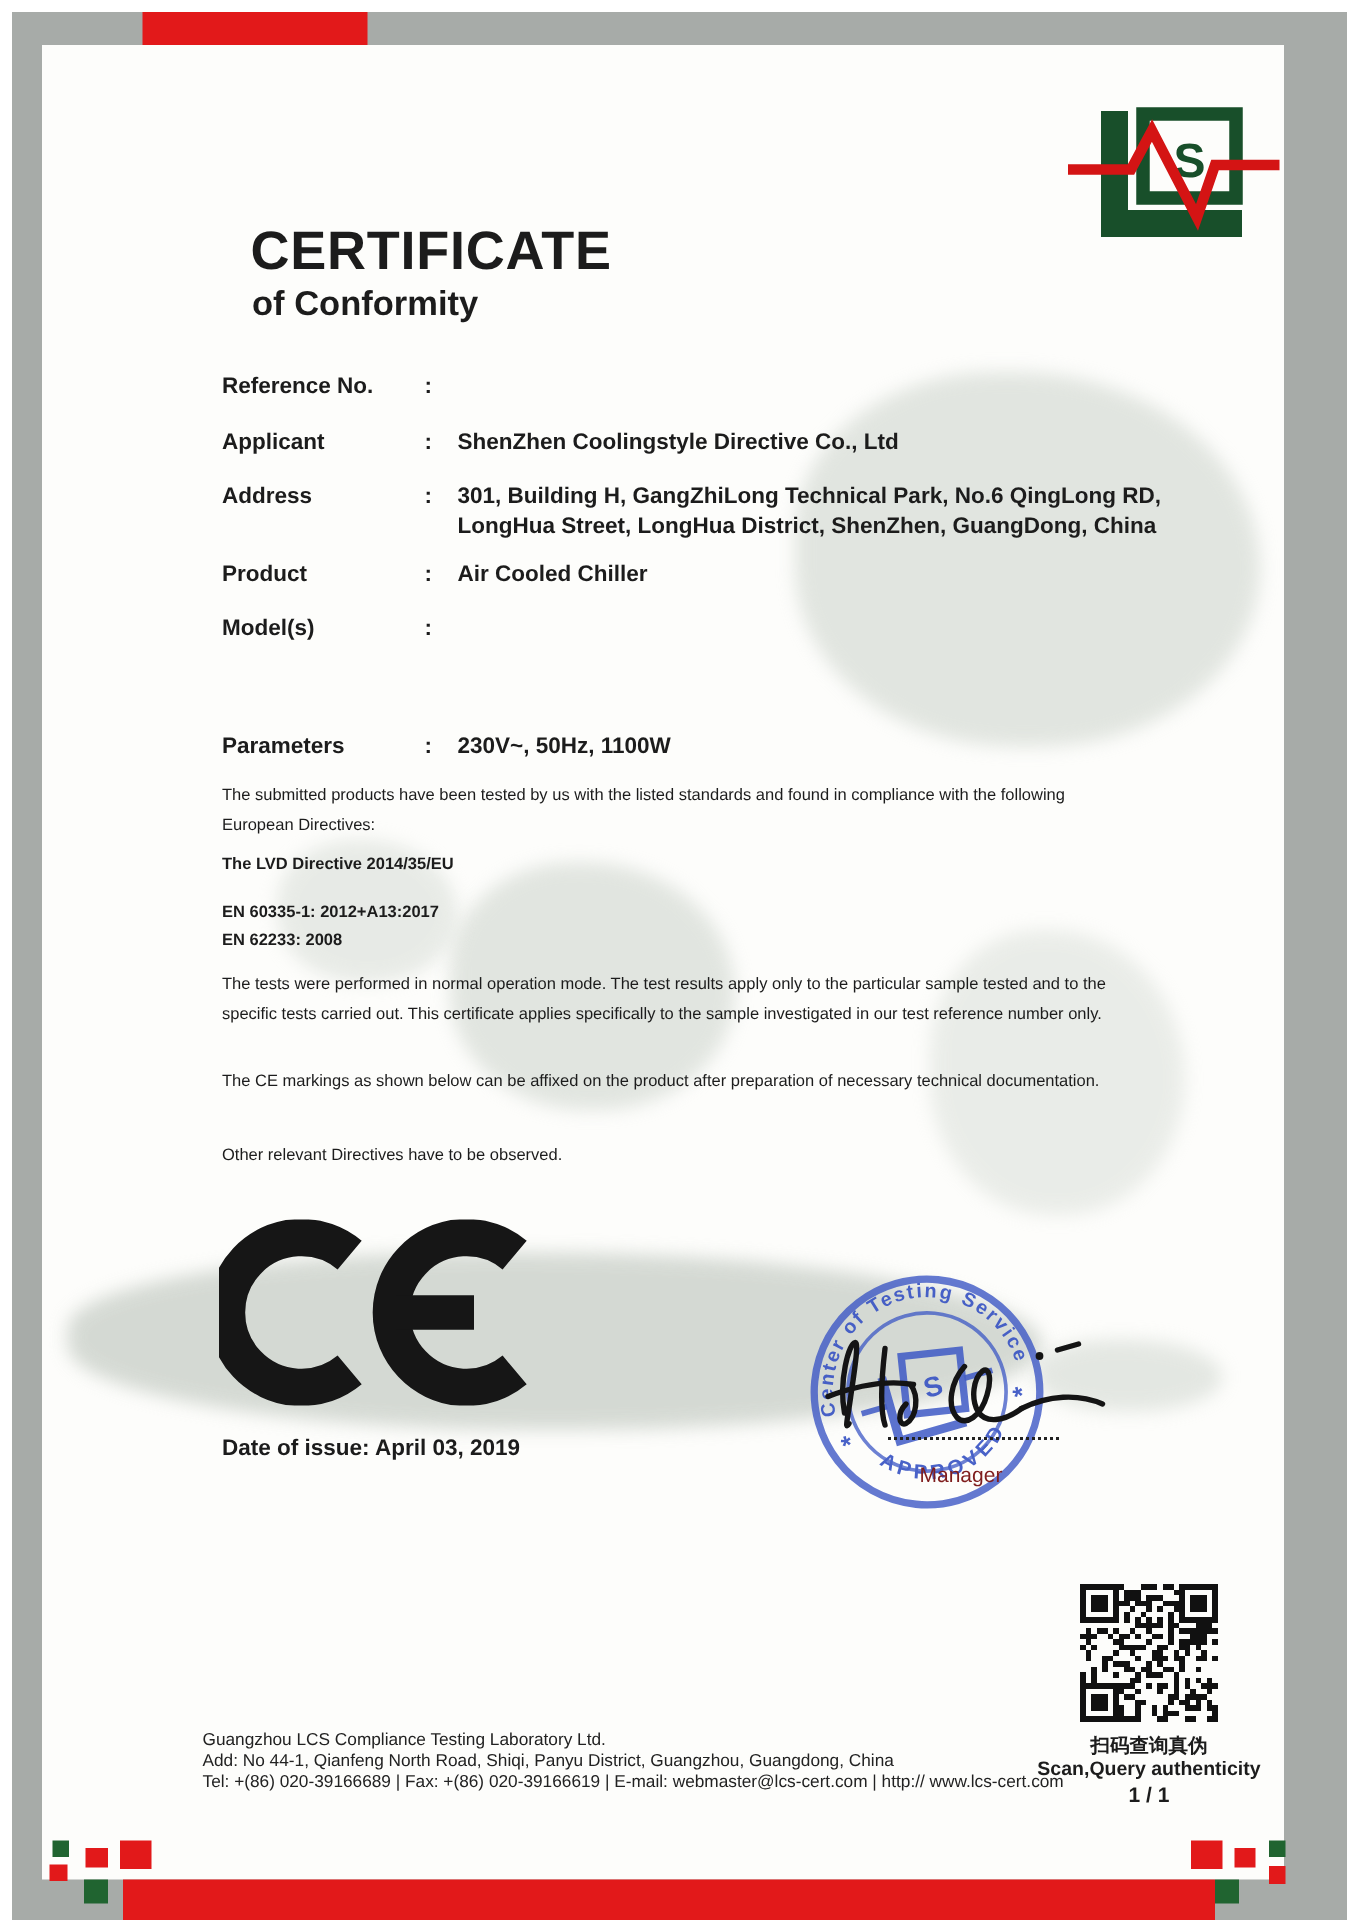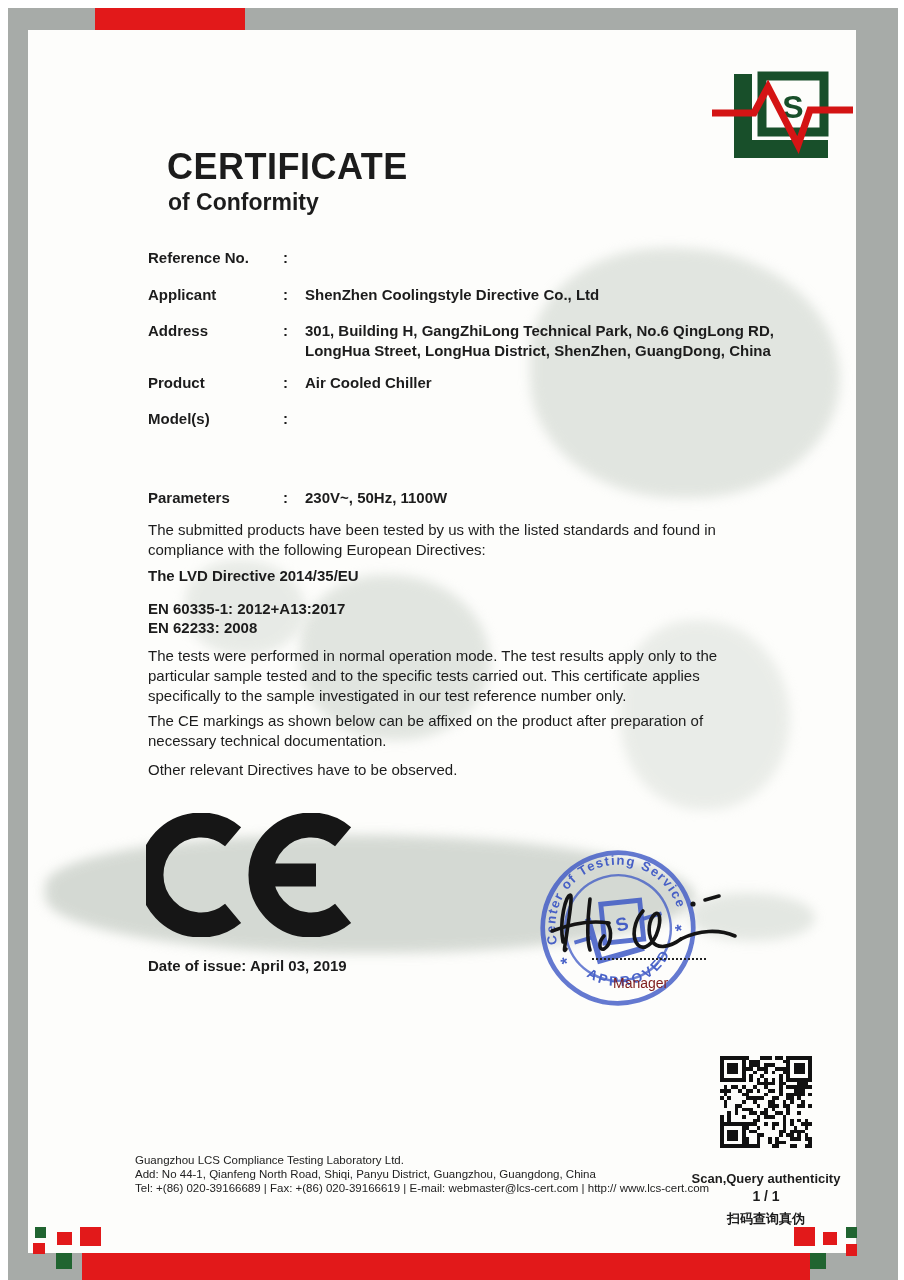--- a/index.html
+++ b/index.html
@@ -8,21 +8,21 @@
   .frame{position:absolute;left:8px;top:8px;width:890px;height:1272px;background:#a7aba8;}
   .page{position:absolute;left:28px;top:30px;width:828px;height:1223px;background:#fdfdfb;}
   .abs{position:absolute;}
   .blob{position:absolute;background:#d3d9d2;filter:blur(6px);opacity:.65;border-radius:45% 55% 50% 50%;}
   .title-main{font-size:36px;font-weight:700;letter-spacing:.5px;}
   .title-sub{font-size:23px;font-weight:700;}
   .row{position:absolute;left:148px;display:flex;font-size:15px;font-weight:700;line-height:20px;}
   .lbl{width:135px;flex:0 0 135px;}
   .colon{width:22px;flex:0 0 22px;text-align:left;}
   .val{width:492px;}
-  .para{position:absolute;left:148px;width:592px;font-size:15px;line-height:20px;}
+  .para{position:absolute;left:148px;width:592px;font-size:11px;line-height:20px;}
   .bold{font-weight:700;}
   .footer-line{font-size:11.5px;line-height:14px;color:#222;}
   .qr-caption{font-size:13px;font-weight:700;text-align:center;white-space:nowrap;}
   .mark{position:absolute;}
   .red{background:#e2191a;}
   .green{background:#206430;}
   .dotted-line{position:absolute;border-bottom:2px dotted #222;}
   svg text{font-family:"Liberation Sans","DejaVu Sans",sans-serif;}
 </style>
 </head>
@@ -452,21 +452,21 @@
         <rect x="9" y="24" width="1" height="1"></rect>
         <rect x="10" y="24" width="1" height="1"></rect>
         <rect x="14" y="24" width="1" height="1"></rect>
         <rect x="15" y="24" width="1" height="1"></rect>
         <rect x="19" y="24" width="1" height="1"></rect>
         <rect x="20" y="24" width="1" height="1"></rect>
         <rect x="23" y="24" width="1" height="1"></rect>
         <rect x="24" y="24" width="1" height="1"></rect>
       </svg>
   </div>
-  <div class="abs qr-caption" style="left:701px;top:1210px;width:130px;">扫码查询真伪</div>
+  <div class="abs qr-caption" style="left:701px;top:1155px;width:130px;">扫码查询真伪</div>
   <div class="abs qr-caption" style="left:666px;top:1171px;width:200px;">Scan,Query authenticity</div>
   <div class="abs qr-caption" style="left:701px;top:1188px;width:130px;font-size:14px;">1 / 1</div>
 
   <div class="abs footer-line" style="left:135px;top:1153px;">Guangzhou LCS Compliance Testing Laboratory Ltd.</div>
   <div class="abs footer-line" style="left:135px;top:1167px;">Add: No 44-1, Qianfeng North Road, Shiqi, Panyu District, Guangzhou, Guangdong, China</div>
   <div class="abs footer-line" style="left:135px;top:1181px;">Tel: +(86) 020-39166689  |  Fax: +(86) 020-39166619  |  E-mail: webmaster@lcs-cert.com  |  http:// www.lcs-cert.com</div>
 
   <div>
     <div class="mark green" style="left:35px;top:1227px;width:11px;height:11px;"></div>
     <div class="mark red" style="left:33px;top:1243px;width:12px;height:11px;"></div>

